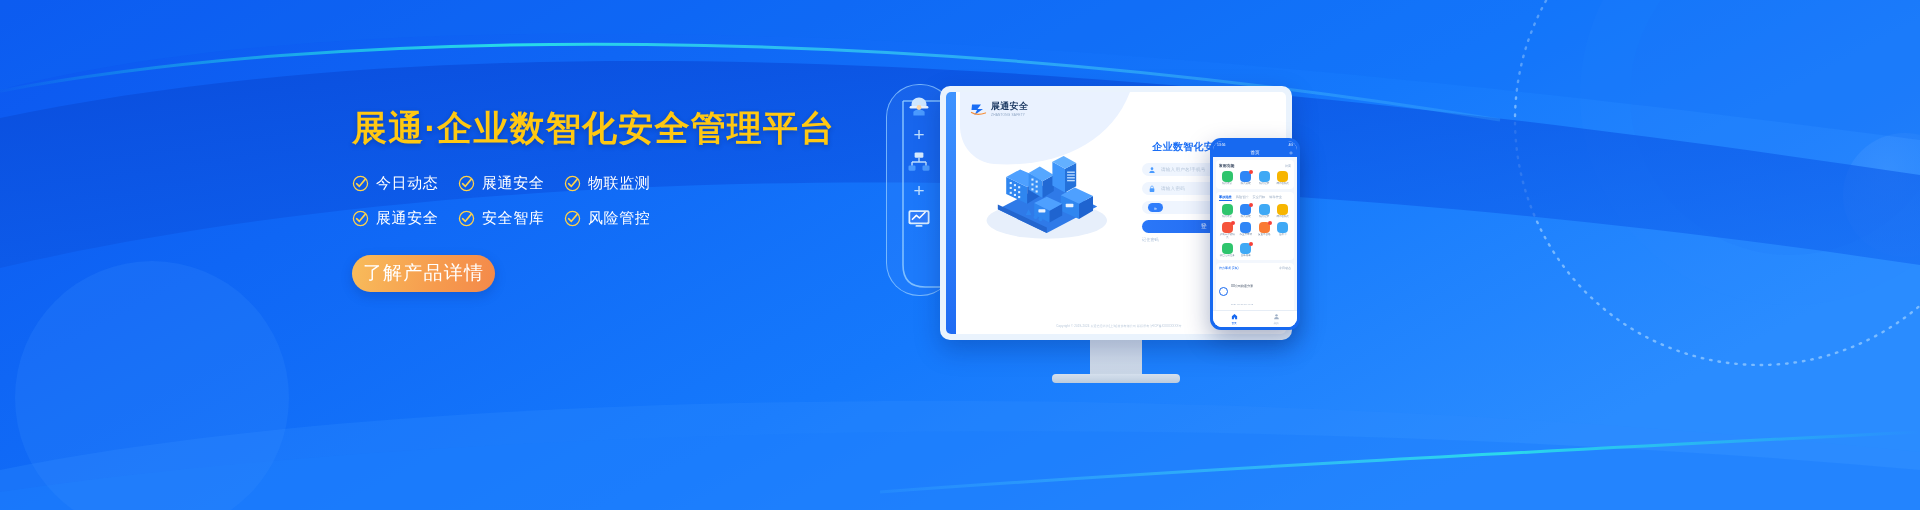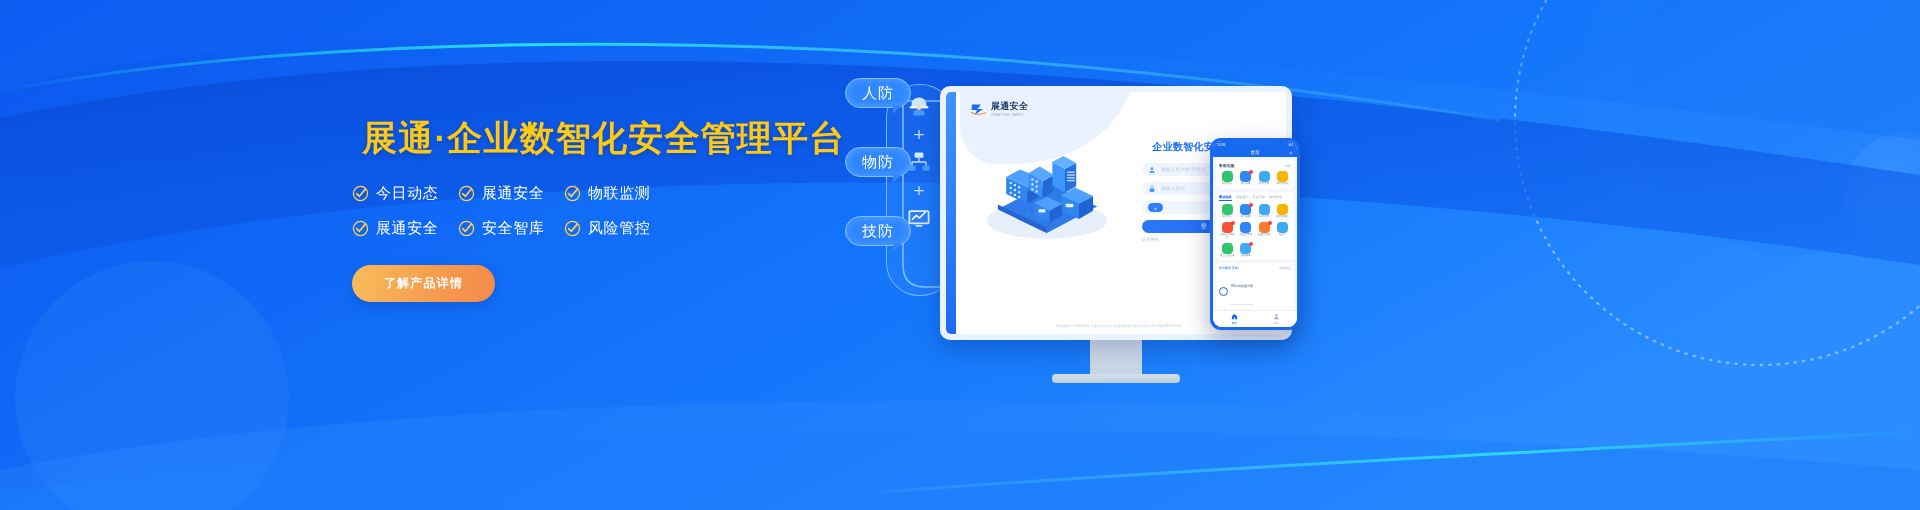--- a/index.html
+++ b/index.html
@@ -14,39 +14,39 @@
   }
 
   
   .bg-layer{position:absolute;inset:0;overflow:hidden;pointer-events:none;}
   .bg-svg{position:absolute;inset:0;width:1920px;height:510px;display:block;}
 
   
   .copy{position:absolute;left:352px;top:106px;width:470px;}
   .headline{
     font-size:35px;font-weight:bold;color:#FFC812;letter-spacing:1.2px;
-    line-height:1.25;white-space:nowrap;margin:10px;
+    line-height:1.25;white-space:nowrap;margin:0;
     text-shadow:0 2px 5px rgba(0,20,80,.28);
   }
   .subhead{
     font-size:21px;color:#ffffff;letter-spacing:1.3px;margin:16px 0 0 0;
     white-space:nowrap;font-weight:normal;
   }
   .features{margin-top:24px;display:grid;grid-template-columns:repeat(3,106px);grid-row-gap:16px;grid-column-gap:0px;}
   .feat{display:flex;align-items:center;gap:7px;white-space:nowrap;}
   .feat .check{flex:0 0 auto;width:17px;height:17px;display:block;}
   .feat .lbl{font-size:15px;color:#ffffff;letter-spacing:.6px;}
   .cta{
     margin-top:27px;width:143px;height:37px;border:0;cursor:pointer;
     border-radius:19px;display:flex;align-items:center;justify-content:center;
     background:linear-gradient(100deg,#F7B champ 0%,#F7B24A 0%,#F79A4B 55%,#F58A48 100%);
     background:linear-gradient(100deg,#F8BC5B 0%,#F69B4E 60%,#F4894A 100%);
     box-shadow:0 4px 12px rgba(10,35,110,.22);
   }
-  .cta span{font-size:12px;color:#fff;letter-spacing:1.2px;font-weight:bold;}
+  .cta span{font-size:19px;color:#fff;letter-spacing:1.2px;font-weight:normal;}
 
   
   .badges{position:absolute;left:845px;top:78px;width:76px;}
   .badge{
     position:relative;width:64px;height:28px;border-radius:15px;
     background:#2e87ff;border:1px solid #7fc2ff;
     display:flex;align-items:center;justify-content:center;
     box-shadow:inset 0 0 8px rgba(255,255,255,.22);
   }
   .badge span{font-size:15px;color:#fff;letter-spacing:1px;}
@@ -248,31 +248,20 @@
     </button>
   </div>
 
   <div class="capsule"></div>
 
   <svg class="rail" viewBox="0 0 56 198">
     <path d="M6,6 L6,170 Q6,192 28,192 L56,192" fill="none" stroke="#8fcaff" stroke-width="1.6" opacity="0.85"></path>
     <path d="M6,6 L50,6" fill="none" stroke="#8fcaff" stroke-width="1.6" opacity="0.85"></path>
   </svg>
 
-  <div class="badges">
-    <div class="badge b1">
-      <span>人防</span>
-    </div>
-    <div class="badge b2">
-      <span>物防</span>
-    </div>
-    <div class="badge b3">
-      <span>技防</span>
-    </div>
-  </div>
 
   <div class="icon-stack">
     <div class="ico">
       <svg viewBox="0 0 32 32" width="30" height="30">
           <path d="M8 15c0-5 3.6-8 8-8s8 3 8 8v1H8z" fill="#cfe7ff"></path>
           <rect x="6" y="16" width="20" height="2.6" rx="1.3" fill="#eaf4ff"></rect>
           <path d="M10 22c1.6-1.4 3.6-2.2 6-2.2s4.4.8 6 2.2v4H10z" fill="#4b9bff"></path>
           <circle cx="16" cy="17.6" r="2.6" fill="#ffd9a8"></circle>
         </svg>
     </div>

